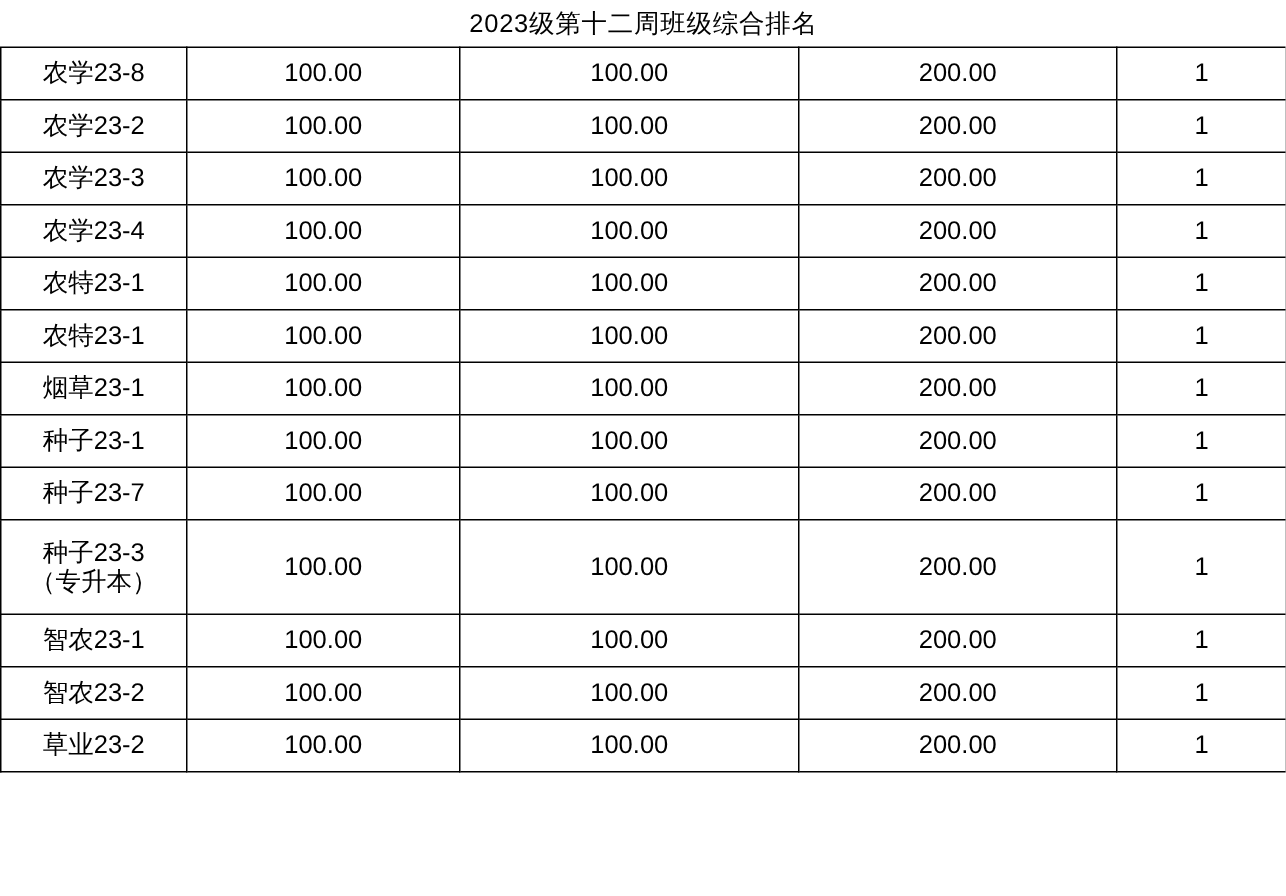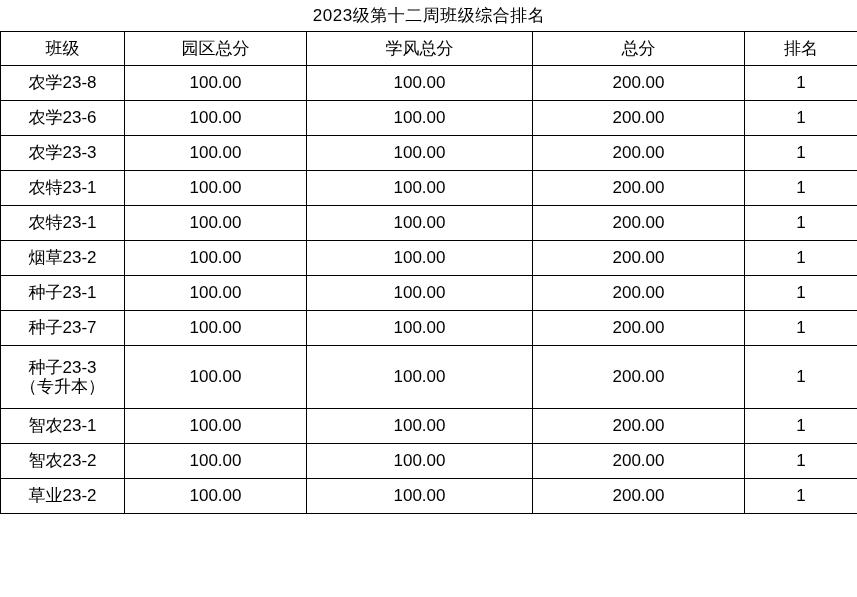--- a/index.html
+++ b/index.html
@@ -80,64 +80,64 @@
       <col class="c0">
         <col class="c1">
         <col class="c2">
         <col class="c3">
         <col class="c4">
     </colgroup>
     <tbody>
       <tr>
         <td class="title-cell" colspan="5">2023级第十二周班级综合排名</td>
       </tr>
-      <tr>
-        <td class="header-cell">班级</td>
-        <td class="header-cell">园区总分</td>
-        <td class="header-cell">学风总分</td>
-        <td class="header-cell">总分</td>
-        <td class="header-cell">排名</td>
-      </tr>
     <tr class="body-row">
           <td class="cls-cell">农学23-8</td>
           <td class="num-cell">100.00</td>
           <td class="num-cell">100.00</td>
           <td class="num-cell">200.00</td>
           <td class="rank-cell">1</td>
         </tr>
         <tr class="body-row">
-          <td class="cls-cell">农学23-6</td>
+          <td class="cls-cell">农学23-2</td>
           <td class="num-cell">100.00</td>
           <td class="num-cell">100.00</td>
           <td class="num-cell">200.00</td>
           <td class="rank-cell">1</td>
         </tr>
         <tr class="body-row">
           <td class="cls-cell">农学23-3</td>
+          <td class="num-cell">100.00</td>
+          <td class="num-cell">100.00</td>
+          <td class="num-cell">200.00</td>
+          <td class="rank-cell">1</td>
+        </tr>
+        <tr class="body-row">
+          <td class="cls-cell">农学23-4</td>
           <td class="num-cell">100.00</td>
           <td class="num-cell">100.00</td>
           <td class="num-cell">200.00</td>
           <td class="rank-cell">1</td>
         </tr>
         <tr class="body-row">
           <td class="cls-cell">农特23-1</td>
           <td class="num-cell">100.00</td>
           <td class="num-cell">100.00</td>
           <td class="num-cell">200.00</td>
           <td class="rank-cell">1</td>
         </tr>
         <tr class="body-row">
           <td class="cls-cell">农特23-1</td>
           <td class="num-cell">100.00</td>
           <td class="num-cell">100.00</td>
           <td class="num-cell">200.00</td>
           <td class="rank-cell">1</td>
         </tr>
         <tr class="body-row">
-          <td class="cls-cell">烟草23-2</td>
+          <td class="cls-cell">烟草23-1</td>
           <td class="num-cell">100.00</td>
           <td class="num-cell">100.00</td>
           <td class="num-cell">200.00</td>
           <td class="rank-cell">1</td>
         </tr>
         <tr class="body-row">
           <td class="cls-cell">种子23-1</td>
           <td class="num-cell">100.00</td>
           <td class="num-cell">100.00</td>
           <td class="num-cell">200.00</td>

